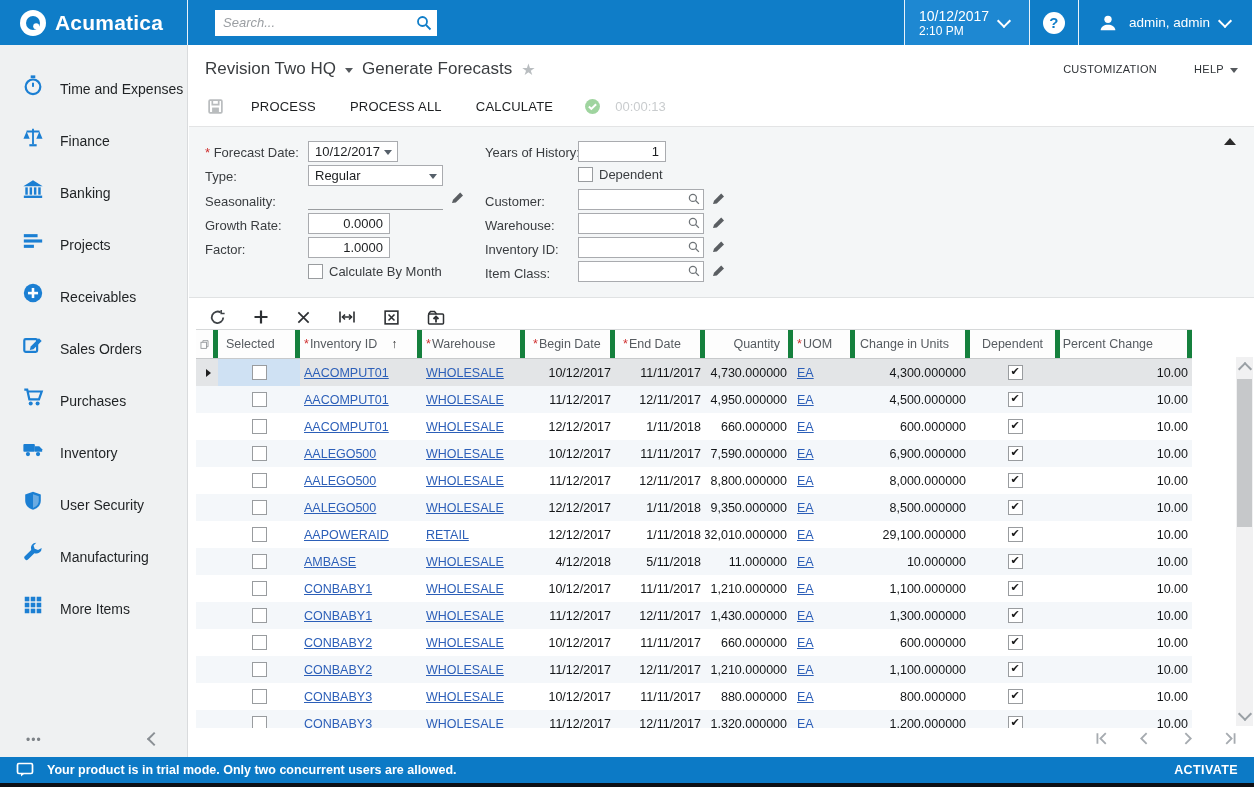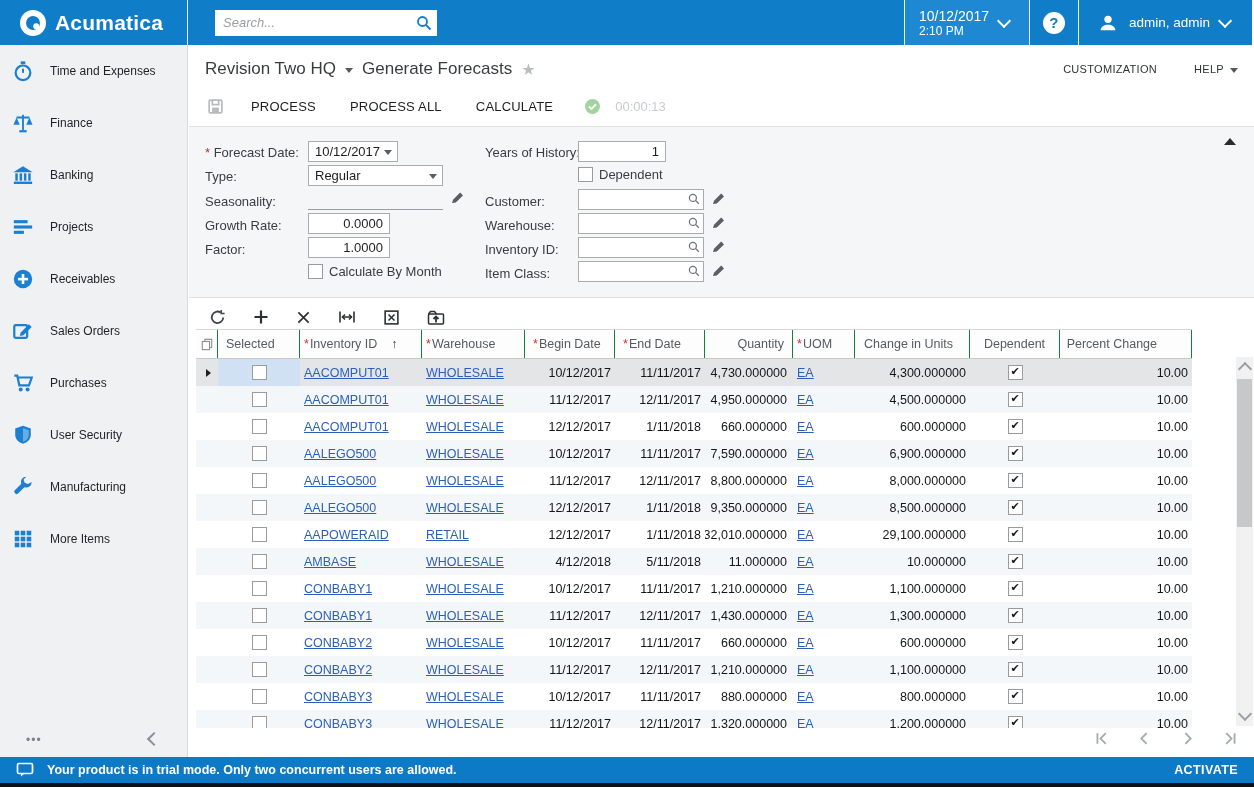--- a/index.html
+++ b/index.html
@@ -19,21 +19,21 @@
   .datebox{width:126px;background:#1e88d2;border-left:1px solid #e8f2fa;border-right:1px solid #e8f2fa;color:#fff;display:flex;align-items:center;padding-left:14px;box-sizing:border-box;gap:10px}
   .datebox .dt .d1{font-size:14px;line-height:16px}
   .datebox .dt .d2{font-size:12px;line-height:14px}
   .chev-w{width:8px;height:8px;border-right:2px solid #fff;border-bottom:2px solid #fff;transform:rotate(45deg);margin-top:-3px}
   .helpbox{width:48px;display:flex;align-items:center;justify-content:center;border-right:1px solid #e8f2fa}
   .help-circle{width:22px;height:22px;border-radius:50%;background:#fff;color:#0f7dc8;font-weight:bold;font-size:15px;display:flex;align-items:center;justify-content:center}
   .userbox{display:flex;align-items:center;gap:10px;padding:0 22px 0 18px;color:#fff;font-size:13.5px}
 
   
   .sidebar{position:absolute;left:0;top:45px;width:188px;bottom:30px;background:#eff1f2;border-right:1px solid #d9dbdd;box-sizing:border-box}
-  .sitem{display:flex;align-items:center;gap:15px;height:52px;padding-left:11px;font-size:12px;color:#1f2224;cursor:default}
+  .sitem{display:flex;align-items:flex-end;gap:15px;height:52px;padding-left:21px;font-size:14px;color:#1f2224;cursor:default}
   .sicon{width:24px;height:24px;display:flex;align-items:center;justify-content:center}
   .sfoot{position:absolute;left:0;right:8px;bottom:6px;height:24px;display:flex;align-items:center;justify-content:space-between;padding:0 20px 0 26px}
   .dots::before{content:"•••";color:#7d8287;font-size:12px;letter-spacing:1px}
   .chev-gray{width:8px;height:8px;border-left:2px solid #8a8f94;border-bottom:2px solid #8a8f94;transform:rotate(45deg)}
 
   
   .main{position:absolute;left:189px;top:45px;right:0;bottom:30px;background:#fff}
   .titlebar{height:36px;display:flex;align-items:center;padding:6px 16px 0 16px;gap:9px}
   .crumb,.ptitle{font-size:17px;color:#3a3d40}
   .caret-d{width:0;height:0;border-left:4px solid transparent;border-right:4px solid transparent;border-top:5px solid #55595d;margin-top:3px}
@@ -67,21 +67,21 @@
   .cbx.on::after{content:"✔";position:absolute;left:0;top:-1px;width:13px;text-align:center;font-size:11px;color:#1b1b1b}
 
   
   .gridbar{height:38px;display:flex;align-items:center;gap:27px;padding-left:20px}
   .gbtn{background:none;border:none;padding:0;cursor:pointer}
 
   
   .gridwrap{position:absolute;left:7px;top:284px;width:996px}
   .ghead,.grow{display:grid;grid-template-columns:22px 82px 122px 103px 90px 90px 88px 62px 115px 90px 132px;align-items:center}
   .ghead{height:28px;border-top:1px solid #d6d8d9;border-bottom:1px solid #c7c9cb;background:#fdfdfd}
-  .hc{font-size:12.5px;color:#565b60;height:100%;display:flex;align-items:center;padding:0 4px;box-sizing:border-box;border-right:1px solid #15803d;overflow:hidden;white-space:nowrap}
+  .hc{font-size:12.5px;color:#565b60;height:100%;display:flex;align-items:center;padding:0 4px;box-sizing:border-box;border-right:5px solid #15803d;overflow:hidden;white-space:nowrap}
   .hc.right{justify-content:flex-end}
   .hc.center{justify-content:center}
   .hc .sorticon::before{content:"↑";color:#2b2b2b;font-size:12px;margin-left:14px}
   .req-h::before{content:"*";color:#cf2e2e;margin-right:1px}
   .pr8{padding-right:8px}.pr16{padding-right:16px}.pr34{padding-right:34px}.pl8{padding-left:8px}
   .gbody{height:369px;overflow:hidden}
   .grow{height:27px;background:#fff}
   .grow.alt{background:#f4f7fa}
   .grow.sel{background:#e3e5e7}
   .grow.sel .c-selc{background:#cfe1f3}
@@ -213,20 +213,31 @@
   </div>
   <div class="sitem">
     <span class="sicon">
       <svg width="22" height="22" viewBox="0 0 24 24">
           <path d="M2.5 4h3.2L8 14.5h10.5L21.5 6H7" fill="none" stroke="#1b7fd3" stroke-width="2.4"></path>
           <circle cx="9.5" cy="19" r="2.2" fill="#1b7fd3"></circle>
           <circle cx="17" cy="19" r="2.2" fill="#1b7fd3"></circle>
         </svg>
     </span>
     <span class="slabel">Purchases</span>
+  </div>
+  <div class="sitem">
+    <span class="sicon">
+      <svg width="22" height="22" viewBox="0 0 24 24" fill="#1b7fd3">
+          <rect x="1.5" y="6.5" width="12.5" height="8.5" rx="1"></rect>
+          <path d="M14 9h4.8l3.2 3.2V15H14z"></path>
+          <circle cx="6.5" cy="17.5" r="2.3"></circle>
+          <circle cx="17.5" cy="17.5" r="2.3"></circle>
+        </svg>
+    </span>
+    <span class="slabel">Inventory</span>
   </div>
   <div class="sitem">
     <span class="sicon">
       <svg width="22" height="22" viewBox="0 0 24 24">
           <path d="M12 2l8.5 3v6.5c0 5.3-3.7 8.6-8.5 10-4.8-1.4-8.5-4.7-8.5-10V5z" fill="#1b7fd3"></path>
           <path d="M12 4.5v15c3.6-1.2 6.3-3.8 6.3-8V6.7z" fill="#fff" opacity=".35"></path>
         </svg>
     </span>
     <span class="slabel">User Security</span>
   </div>

